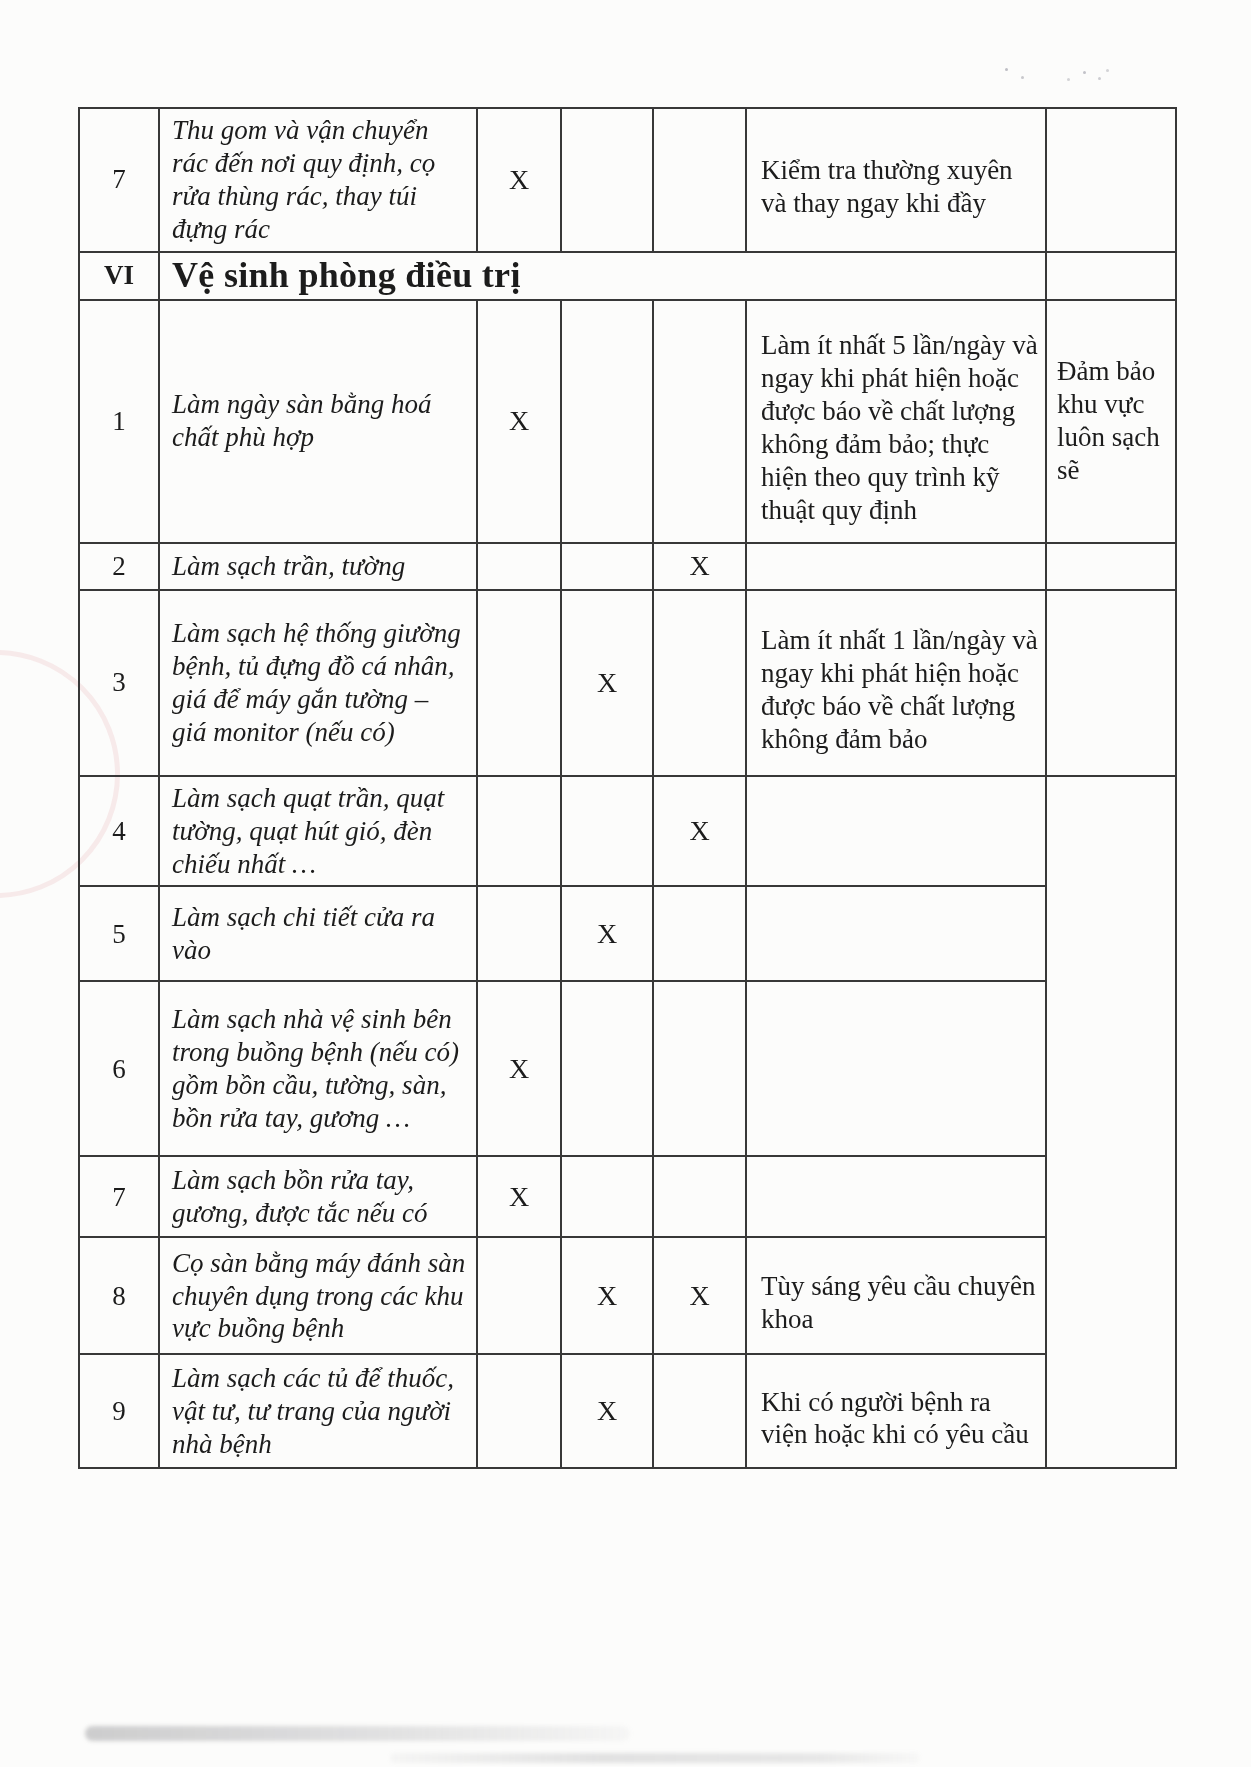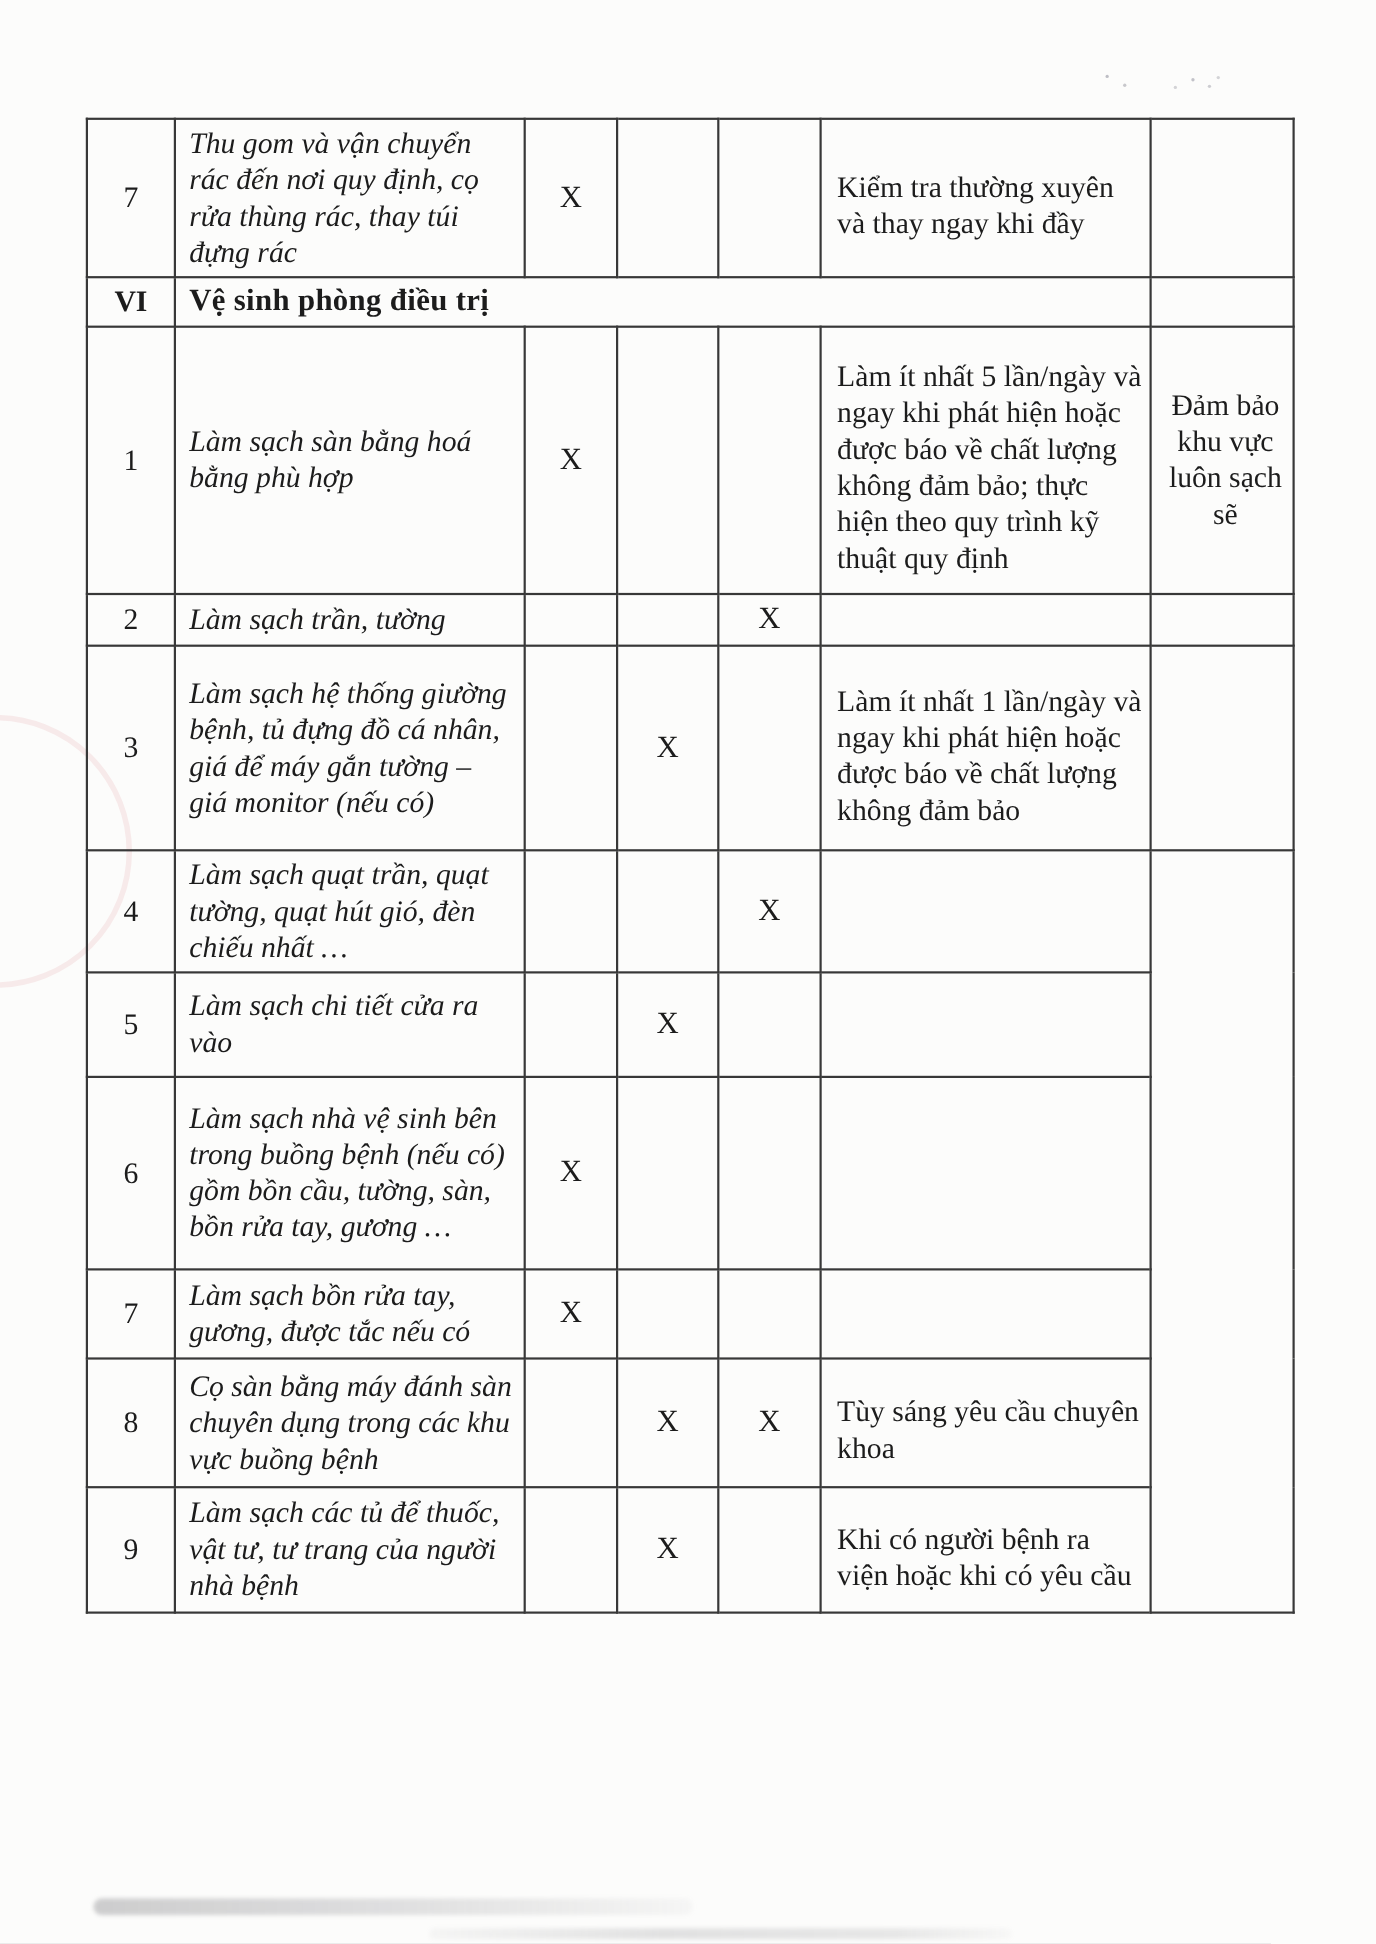--- a/index.html
+++ b/index.html
@@ -14,23 +14,23 @@
     font-size:27px;line-height:1.22;
   }
   table.sched td{
     border:2px solid #383838;vertical-align:middle;
     overflow:hidden;
   }
   td.no{text-align:center;}
   td.task{padding:5px 8px 5px 12px;font-style:italic;}
   td.mark{text-align:center;font-size:28px;}
   td.notes{padding:19px 6px 5px 14px;}
-  td.req{padding:5px 4px 5px 10px;vertical-align:middle;text-align:center;}
+  td.req{padding:5px 4px 5px 10px;vertical-align:middle;}
   tr.section td{font-weight:bold;margin-top:48px;}
-  tr.section td.title{padding-left:12px;font-size:28px;letter-spacing:.3px;}
+  tr.section td.title{padding-left:12px;font-size:36px;letter-spacing:.3px;}
   
   .pen-marks{
     position:absolute;left:1005px;top:68px;width:3px;height:3px;border-radius:50%;
     background:rgba(115,115,130,.45);
     box-shadow:16px 8px 0 rgba(115,115,130,.38),
                62px 10px 0 rgba(115,115,130,.30),
                78px 3px 0 rgba(115,115,130,.42),
                93px 9px 0 rgba(115,115,130,.34),
                101px 1px 0 rgba(115,115,130,.30);
   }
@@ -80,21 +80,21 @@
     </tr>
 
     <tr class="section" style="height:45px">
       <td class="no">VI</td>
       <td class="title" colspan="5">Vệ sinh phòng điều trị</td>
       <td class="req"></td>
     </tr>
 
     <tr style="height:243px">
       <td class="no">1</td>
-      <td class="task">Làm sạch sàn bằng hoá bằng phù hợp</td>
+      <td class="task">Làm ngày sàn bằng hoá chất phù hợp</td>
       <td class="mark">X</td>
       <td class="mark"></td>
       <td class="mark"></td>
       <td class="notes">Làm ít nhất 5 lần/ngày và ngay khi phát hiện hoặc được báo về chất lượng không đảm bảo; thực hiện theo quy trình kỹ thuật quy định</td>
       <td class="req">Đảm bảo khu vực luôn sạch sẽ</td>
     </tr>
 
     <tr style="height:47px">
       <td class="no">2</td>
       <td class="task">Làm sạch trần, tường</td>

